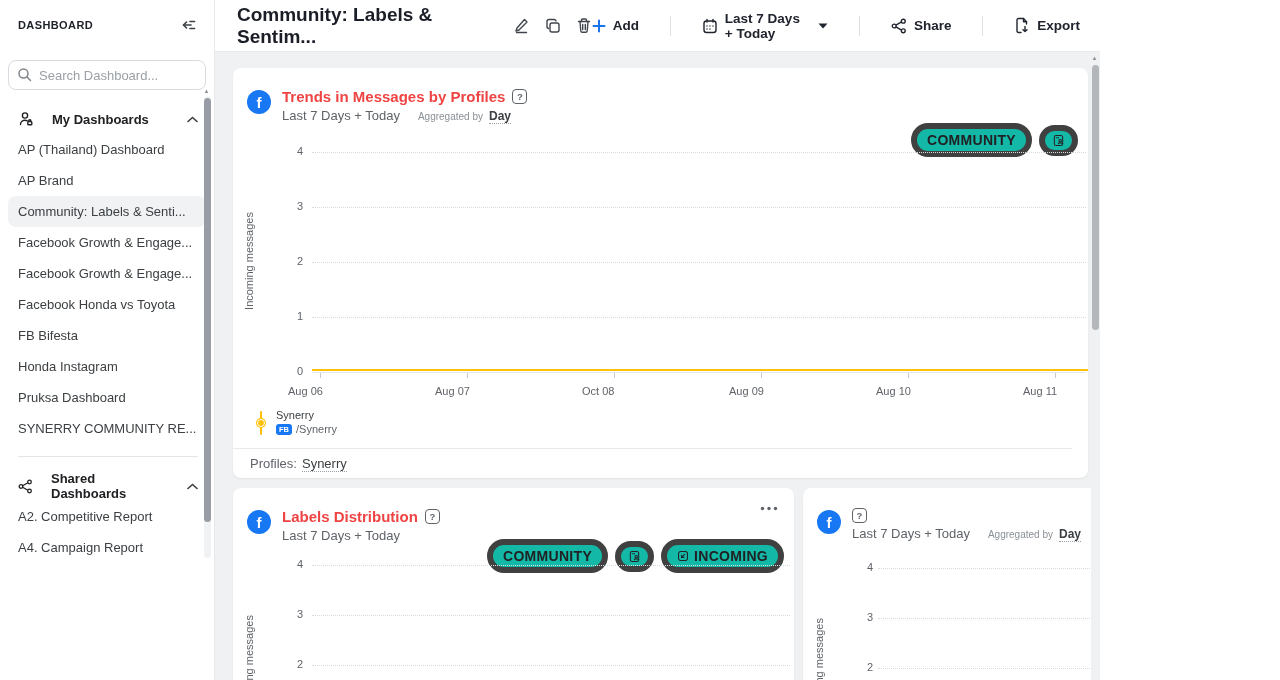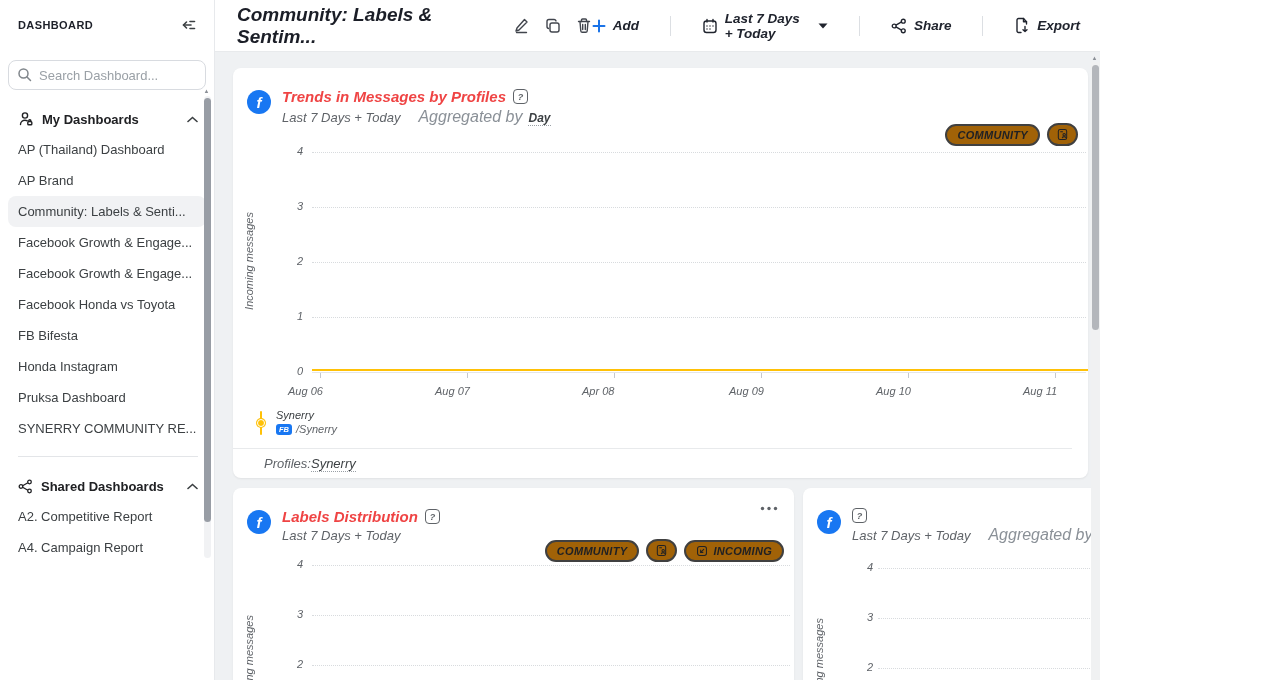--- a/index.html
+++ b/index.html
@@ -8,76 +8,76 @@
 
   
   .sidebar { width:215px; height:680px; background:#fff; border-right:1px solid #e7e9ec; position:relative; flex:none; overflow:hidden; }
   .sb-top { display:flex; align-items:center; justify-content:space-between; padding:16px 16px 0 18px; }
   .brand { font-size:11px; font-weight:700; letter-spacing:.4px; color:#1d2029; }
   .collapse-btn { color:#3c4043; cursor:pointer; display:flex; }
   .search-wrap { margin:26px 8px 0 8px; position:relative; }
   .search-wrap input { width:100%; height:30px; border:1px solid #d8dbe0; border-radius:8px; padding:0 10px 0 30px; font-size:13px; color:#3c4043; outline:none; background:#fff; font-family:"Liberation Sans",sans-serif; }
   .search-wrap input::placeholder { color:#9aa0a6; }
   .search-icon { position:absolute; left:9px; top:7px; color:#80868b; }
-  .section-head { display:flex; align-items:center; gap:8px; padding:0 16px 0 18px; margin-top:18px; height:22px; cursor:pointer; }
+  .section-head { display:flex; align-items:center; gap:18px; padding:0 16px 0 18px; margin-top:18px; height:22px; cursor:pointer; }
   .section-head .lbl { font-size:13px; font-weight:700; color:#202124; flex:1; }
   .section-head .chev { color:#3c4043; display:flex; }
   .side-list { margin-top:4px; padding:0 8px; }
   .side-item { font-size:13px; color:#3c4043; padding:8px 10px; border-radius:8px; cursor:pointer; white-space:nowrap; overflow:hidden; }
   .side-item.selected { background:#f1f2f4; }
   .side-divider { border-top:1px solid #e3e5e8; margin:12px 16px 0 18px; }
   .sb-scroll-up { position:absolute; right:3px; top:88px; width:9px; text-align:center; font-size:6px; color:#8a8f96; }
   .sb-scroll-track { position:absolute; right:3px; top:96px; width:7px; height:462px; background:#f1f2f4; border-radius:4px; }
   .sb-scroll-thumb { position:absolute; right:3px; top:98px; width:7px; height:424px; background:#989da5; border-radius:4px; }
 
   
-  .main { flex:1; position:relative; height:680px; overflow:hidden;font-style:italic; }
+  .main { flex:1; position:relative; height:680px; overflow:hidden; }
   .topbar { height:52px; background:#fff; border-bottom:1px solid #e8eaec; display:flex; align-items:center; padding:0 20px 0 22px; }
   .page-title { font-size:19px; font-weight:700; color:#1b1e27; margin-right:20px; }
   .title-actions { display:flex; align-items:center; gap:15px; color:#41454d; }
   .icon-btn { display:flex; cursor:pointer; color:#41454d; }
   .topbar-right { margin-left:auto; display:flex; align-items:center; gap:31px; }
   .tb-action { display:flex; align-items:center; gap:7px; cursor:pointer; }
   .tb-action .t { font-size:13.5px; font-weight:700; color:#20242e; }
   .vdiv { width:1px; height:20px; background:#dcdfe3; }
   .plus { color:#1a73e8; display:flex; }
   .caret { color:#20242e; display:flex; margin-left:2px; }
 
   .content { position:absolute; left:0; right:0; top:52px; bottom:0; background:#eff1f3; padding:16px 12px 0 18px; overflow:hidden; }
   .card { background:#fff; border-radius:8px; box-shadow:0 1px 2px rgba(60,64,67,.08); position:relative; overflow:hidden; }
   .card-head { display:flex; align-items:flex-start; gap:11px; padding:20px 16px 0 14px; }
   .fb-circle { width:24px; height:24px; border-radius:50%; background:#1877f2; color:#fff; font-weight:700; font-size:15px; display:flex; align-items:center; justify-content:center; flex:none; margin-top:2px; }
   .card-title-line { display:flex; align-items:center; gap:7px; }
   .card-title { font-size:15px; font-weight:700; color:#ef4444; }
   .help-box { width:15px; height:15px; border:1.4px solid #5f6368; border-radius:4px; color:#5f6368; font-size:9.5px; font-weight:700; display:flex; align-items:center; justify-content:center; }
   .card-sub { font-size:13px; color:#5f6368; margin-top:3px; display:flex; align-items:baseline; gap:6px; }
-  .agg-pre { font-size:16px; color:#8a9097; margin-left:12px; }
+  .agg-pre { font-size:10px; color:#8a9097; margin-left:12px; }
   .agg-val { font-size:12px; font-weight:700; color:#3c4043; border-bottom:1px dotted #9aa0a6; }
   .badges { position:absolute; display:flex; align-items:center; gap:7px; }
-  .pill { background:#a16207; border:2px solid #404040; border-radius:999px; padding:3px 10px; font-size:11px; font-weight:700; letter-spacing:.3px; color:#202124; display:flex; align-items:center; gap:5px; }
+  .pill { background:#14b8a6; border:6px solid #404040; border-radius:999px; padding:3px 10px; font-size:14px; font-weight:700; letter-spacing:.3px; color:#202124; display:flex; align-items:center; gap:5px; }
   .pill.icon-only { padding:3px 7px; }
   .more-btn { position:absolute; top:18px; right:16px; cursor:pointer; color:#5f6368; display:flex; }
 
   .chart-area { position:absolute; inset:0; }
   .ytick { position:absolute; left:0; width:70px; text-align:right; font-size:11px; color:#5f6368; }
   .gridline { position:absolute; height:0; border-top:1px dotted #d8dbde; }
   .axisline { position:absolute; height:1px; background:#e4e6e9; }
   .xtickmark { position:absolute; width:1px; height:5px; background:#c6c9ce; }
   .xticklabel { position:absolute; width:64px; text-align:left; font-size:11px; color:#5f6368; }
   .ylabel { position:absolute; transform:rotate(-90deg); font-size:11px; color:#5f6368; text-align:center; }
   .series-line { position:absolute; height:2px; }
 
   .legend { position:absolute; left:21px; display:flex; gap:8px; align-items:flex-start; }
   .legend-marker { width:14px; position:relative; height:30px; flex:none; }
   .legend-marker .vline { position:absolute; left:6px; top:2px; width:2px; height:24px; background:#ffc107; border-radius:1px; }
   .legend-marker .dot { position:absolute; left:3px; top:10px; width:8px; height:8px; border-radius:50%; background:#ffc107; border:1.5px solid #fff; box-shadow:0 0 0 1px #ffc107; }
   .legend-name { font-size:11px; color:#3c4043; }
   .legend-profile { font-size:11px; color:#5f6368; display:flex; align-items:center; gap:4px; margin-top:2px; }
   .fb-badge { background:#1877f2; color:#fff; font-size:7.5px; font-weight:700; border-radius:3px; padding:1px 3px; }
-  .card-footer { position:absolute; left:0; right:16px; bottom:0; height:30px; border-top:1px solid #e8eaec; display:flex; align-items:center; padding-left:31px; font-size:13px; color:#5f6368; }
+  .card-footer { position:absolute; left:0; right:16px; bottom:0; height:30px; border-top:1px solid #e8eaec; display:flex; align-items:center; padding-left:17px; font-size:13px; color:#5f6368; gap:5px; }
   .footer-val { color:#3c4043; border-bottom:1px dotted #9aa0a6; }
 
   .row2 { display:flex; gap:9px; margin-top:10px; }
 
   
   .main-scroll-up { position:absolute; right:1px; top:55px; width:9px; text-align:center; font-size:6px; color:#8a8f96; z-index:10; }
   .main-scroll-track { position:absolute; right:0; top:62px; width:9px; bottom:0; background:#f0f1f2; z-index:9; }
   .main-scroll-thumb { position:absolute; right:1px; top:65px; width:7px; height:265px; background:#b3b6bb; border-radius:4px; z-index:10; }
 
   svg { display:block; }
@@ -285,21 +285,21 @@
             <div class="gridline" style="left: 79px; right: 2px; top: 194px;"></div>
             <div class="ytick" style="top: 242px;">1</div>
             <div class="gridline" style="left: 79px; right: 2px; top: 249px;"></div>
             <div class="ytick" style="top: 297px;">0</div>
             <div class="axisline" style="left: 79px; right: 2px; top: 304px;"></div>
             <div class="xtickmark" style="left: 87px; top: 305px;"></div>
             <div class="xticklabel" style="left: 55px; top: 317px;">Aug 06</div>
             <div class="xtickmark" style="left: 234px; top: 305px;"></div>
             <div class="xticklabel" style="left: 202px; top: 317px;">Aug 07</div>
             <div class="xtickmark" style="left: 381px; top: 305px;"></div>
-            <div class="xticklabel" style="left: 349px; top: 317px;">Apr 08</div>
+            <div class="xticklabel" style="left: 349px; top: 317px;">Oct 08</div>
             <div class="xtickmark" style="left: 528px; top: 305px;"></div>
             <div class="xticklabel" style="left: 496px; top: 317px;">Aug 09</div>
             <div class="xtickmark" style="left: 675px; top: 305px;"></div>
             <div class="xticklabel" style="left: 643px; top: 317px;">Aug 10</div>
             <div class="xtickmark" style="left: 822px; top: 305px;"></div>
             <div class="xticklabel" style="left: 790px; top: 317px;">Aug 11</div>
             <div class="xtickmark" style="left: 969px; top: 305px;"></div>
             <div class="xticklabel" style="left: 937px; top: 317px;">Aug 12</div>
             <div class="series-line" style="left: 79px; width: 890px; top: 301px; background: rgb(255, 193, 7);"></div>
             <div class="series-line" style="left: 969px; right: 2px; top: 301px; background: repeating-linear-gradient(90deg, rgb(255, 193, 7) 0px, rgb(255, 193, 7) 7px, transparent 7px, transparent 12px);"></div>

